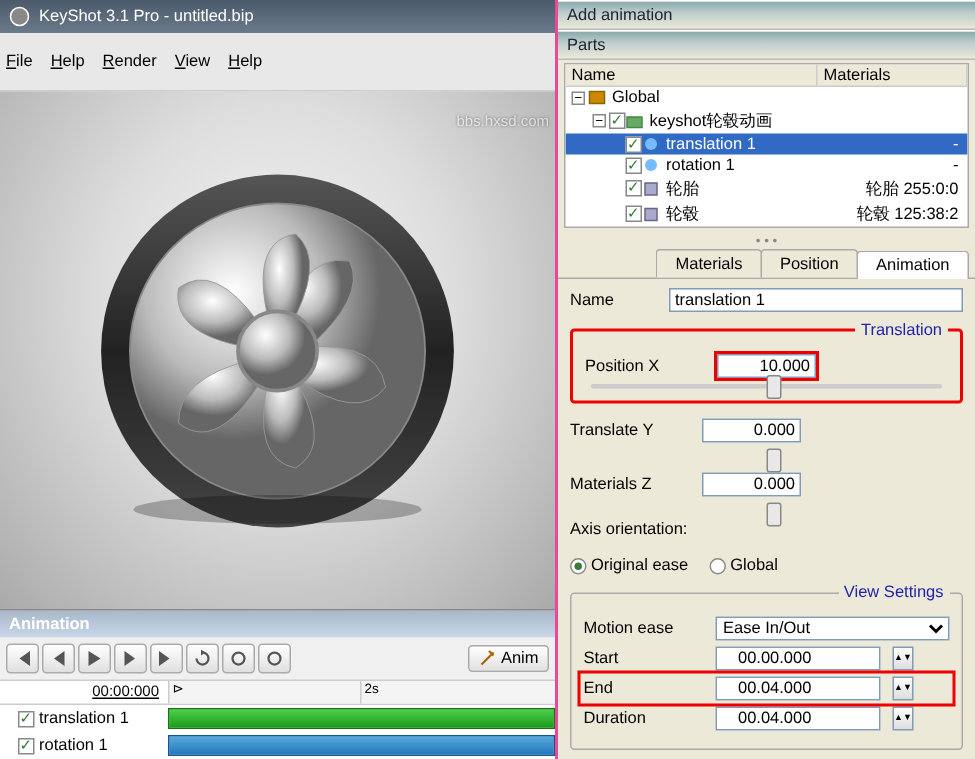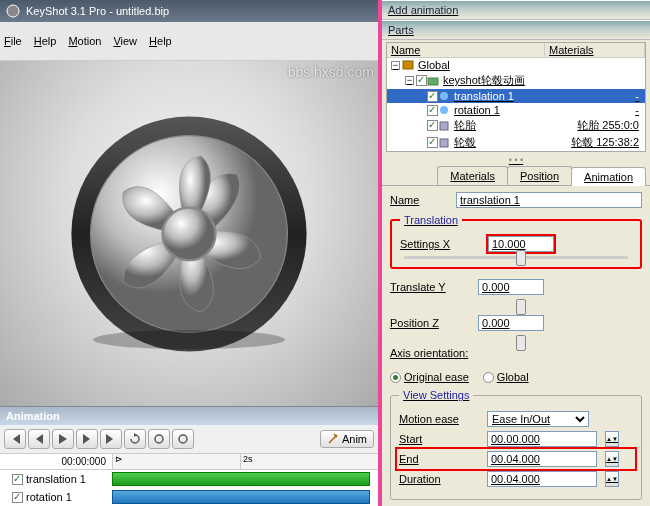--- a/index.html
+++ b/index.html
@@ -11,33 +11,33 @@
   .menubar span:first-letter { text-decoration: underline; }
   .viewport { flex: 1; background: radial-gradient(ellipse at 50% 40%, #f5f5f5 0%, #ddd 45%, #aaa 100%); display: flex; align-items: center; justify-content: center; position: relative; }
   .wheel { width: 240px; height: 240px; position: relative; }
   .wheel svg { width: 100%; height: 100%; }
   .anim-title { background: linear-gradient(#a8b8c8,#c8d8e8); color: #fff; padding: 3px 6px; font-weight: bold; border-top: 1px solid #888; }
   .playback { background: #f0f0f0; padding: 4px; display: flex; align-items: center; gap: 2px; border-bottom: 1px solid #ccc; }
   .play-btn { width: 22px; height: 20px; border: 1px solid #aaa; background: linear-gradient(#fff,#e0e0e0); border-radius: 3px; display: flex; align-items: center; justify-content: center; }
   .play-btn svg { width: 12px; height: 12px; fill: #555; }
   .anim-btn { margin-left: auto; padding: 2px 6px; border: 1px solid #aaa; background: linear-gradient(#fff,#e0e0e0); border-radius: 3px; display: flex; align-items: center; gap: 3px; }
   .timeline { background: #fff; display: flex; flex-direction: column; }
-  .time-ruler { display: flex; height: 16px; border-bottom: 1px solid #ccc; }
+  .time-ruler { display: flex; height: 16px; border-bottom: 1px solid #ccc; text-decoration: underline; }
   .time-label { width: 112px; text-align: right; padding-right: 6px; font-size: 10px; line-height: 16px; }
   .time-ticks { flex:1; position: relative; background: #f4f4f4; }
   .tick { position: absolute; top: 0; bottom: 0; border-left: 1px solid #ccc; font-size: 9px; padding-left: 2px; }
   .track { display: flex; height: 18px; align-items: center; }
   .track-name { width: 112px; display: flex; align-items: center; gap: 3px; padding-left: 12px; }
   .chk { width: 11px; height: 11px; border: 1px solid #888; background: #fff; position: relative; }
   .chk::after { content:"✓"; position: absolute; top:-2px; left:0; font-size:10px; color:#2a7a2a; }
   .track-bar { flex: 1; height: 14px; position: relative; }
   .bar1 { background: linear-gradient(#4dd04d,#1a9a1a); width: 258px; height: 14px; border: 1px solid #0a7a0a; }
   .bar2 { background: linear-gradient(#55aaDD,#2277bb); width: 258px; height: 14px; border: 1px solid #115599; }
   
-  .right-pane { flex: 1; background: #ece9d8; border-left: 4px solid #ec4899; display: flex; flex-direction: column; font-size: 11px; text-decoration: underline; }
+  .right-pane { flex: 1; background: #ece9d8; border-left: 2px solid #ec4899; display: flex; flex-direction: column; font-size: 11px; }
   .section-title { background: linear-gradient(#8aa,#bcc 40%,#ece9d8); padding: 3px 6px; font-weight: normal; color: #223; border-top:1px solid #fff; border-bottom:1px solid #bbb; }
   .tree { background: #fff; border: 1px solid #aaa; margin: 2px 4px; height: 110px; overflow: hidden; font-size: 11px; }
   .tree-head { display:flex; background:#ece9d8; border-bottom:1px solid #ccc; font-size:10px; }
   .tree-head span { padding:1px 4px; border-right:1px solid #ccc; }
   .tree-row { display: flex; align-items: center; padding: 1px 0; white-space: nowrap; }
   .tree-row.sel { background: #316ac5; color: #fff; }
   .indent { display:inline-block; }
   .exp { width: 9px; height: 9px; border: 1px solid #888; display:inline-flex; align-items:center; justify-content:center; font-size:9px; line-height:7px; background:#fff; color:#000; margin-right:2px; }
   .node-ico { width:14px; height:12px; display:inline-block; margin-right:2px; }
   .mat-col { margin-left:auto; padding-right:6px; color:#000; }
@@ -45,50 +45,50 @@
   .gripper { text-align:center; color:#888; font-size:9px; padding:1px 0; }
   .tabs { display: flex; justify-content: flex-end; border-bottom: 1px solid #aaa; padding: 0 4px; background:#ece9d8; }
   .tab { padding: 3px 12px; border: 1px solid #aaa; border-bottom: none; margin-left: -1px; background: #ece9d8; border-radius: 3px 3px 0 0; }
   .tab.active { background: #fff; position: relative; top: 1px; }
   .prop-body { padding: 6px 8px; display: flex; flex-direction: column; gap: 6px; overflow:auto; }
   .row { display: flex; align-items: center; gap: 6px; }
   .row label { width: 60px; }
   .row input[type=text] { flex: 1; border: 1px solid #7f9db9; padding: 1px 3px; background:#fff; }
   fieldset { border: 1px solid #aaa; border-radius: 3px; padding: 6px 8px 8px 8px; }
   fieldset.hl { border: 2px solid #e00; }
-  legend { color: #22a; padding: 0 4px; }
+  legend { color: #22a; padding: 0 4px; text-align: right; }
   .prop-row { display:flex; align-items:center; margin: 4px 0; gap: 8px; }
   .prop-row label { width: 80px; }
-  .num-in { width: 66px; border: 1px solid #7f9db9; padding: 1px 3px; background:#fff; }
+  .num-in { width: 66px; border: 1px solid #7f9db9; text-align: right; padding: 1px 3px; background:#fff; }
   .num-in.hl { outline: 2px solid #e00; }
   .slider { flex:1; height: 3px; background: #ccc; position: relative; border-radius:2px; margin:0 4px; }
   .slider::after { content:""; position:absolute; width:8px; height:14px; background:#e8e8e8; border:1px solid #888; top:-6px; left:50%; border-radius:2px; }
   .orient { display:flex; gap:14px; margin-top:6px; }
   .radio { width:11px; height:11px; border:1px solid #888; border-radius:50%; background:#fff; display:inline-block; position:relative; margin-right:3px; vertical-align:middle; }
   .radio.on::after { content:""; position:absolute; width:5px; height:5px; background:#3a7c3a; border-radius:50%; top:2px; left:2px; }
-  .time-in { width:110px; border:1px solid #7f9db9; padding:1px 3px; background:#fff; }
+  .time-in { width:110px; border:1px solid #7f9db9; padding:1px 14px; background:#fff; }
   .spin { width:14px; height:16px; border:1px solid #7f9db9; background:linear-gradient(#fff,#ddd); display:inline-flex; flex-direction:column; font-size:6px; align-items:center; justify-content:center; }
-  select.ease { width:102px; border:1px solid #7f9db9; background:#fff; }
+  select.ease { width:156px; border:1px solid #7f9db9; background:#fff; }
   .row-hl { outline: 2px solid #e00; padding: 2px; margin: -2px; }
-  .watermark { position:absolute; top:3px; right:4px; color:#fff; opacity:.5; font-size:14px; text-shadow:0 0 2px #000; }
+  .watermark { position:absolute; top:15px; right:4px; color:#fff; opacity:.5; font-size:10px; text-shadow:0 0 2px #000; }
 </style>
 </head>
 <body>
 
 <div class="left-pane">
   <div class="titlebar">
     <svg>
         <circle cx="7" cy="7" r="6" fill="#888" stroke="#fff"></circle>
       </svg>
     <span>KeyShot 3.1 Pro  - untitled.bip</span>
   </div>
   <div class="menubar">
     <span><span>File</span></span>
     <span><span>Help</span></span>
-    <span><span>Motion</span></span>
+    <span><span>Render</span></span>
     <span><span>View</span></span>
     <span><span>Help</span></span>
   </div>
   <div class="viewport">
     <div class="watermark">bbs.hxsd.com</div>
     <div class="wheel">
       <svg viewBox="0 0 200 200">
         <defs>
           <radialGradient id="m" cx="35%" cy="30%">
               <stop offset="0%" stop-color="#fff"></stop>
@@ -271,34 +271,34 @@
 
   <div class="prop-body">
     <div class="row">
       <label>Name</label>
       <input type="text" value="translation 1" style="">
     </div>
 
     <fieldset class="hl">
       <legend>Translation</legend>
       <div class="prop-row">
-        <label>Settings X</label>
+        <label>Position X</label>
         <input class="num-in hl" value="10.000" style="">
       </div>
       <div class="slider"></div>
     </fieldset>
 
     <div class="prop-row">
       <label>Translate Y</label>
       <input class="num-in" value="0.000" style="">
     </div>
     <div class="slider"></div>
 
     <div class="prop-row">
-      <label>Position Z</label>
+      <label>Materials Z</label>
       <input class="num-in" value="0.000" style="">
     </div>
     <div class="slider"></div>
 
     <div>Axis orientation:</div>
     <div class="orient">
       <label><span class="radio on"></span><span>Original ease</span></label>
       <label><span class="radio"></span><span>Global</span></label>
     </div>
 

